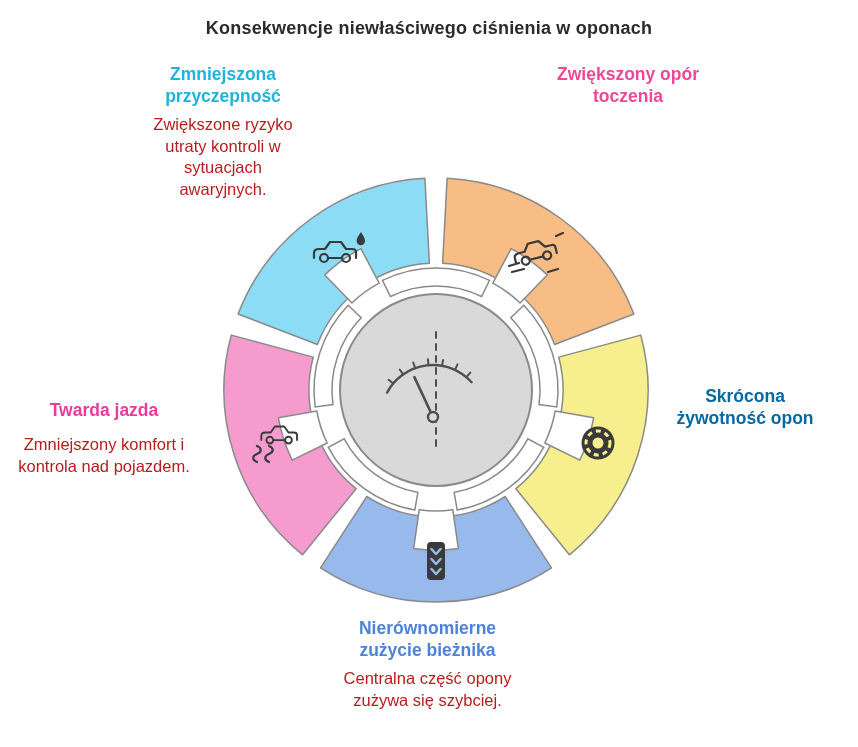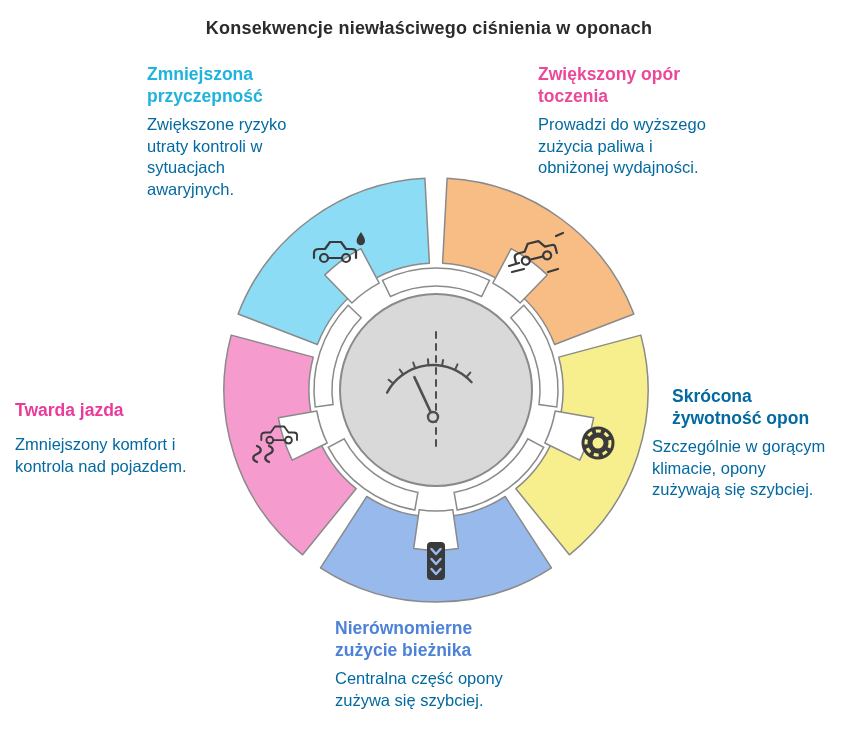--- a/index.html
+++ b/index.html
@@ -1,23 +1,23 @@
 <!DOCTYPE html>
 <html><head>
 <meta charset="utf-8">
 <style>
   html,body { margin:0; padding:0; background:#ffffff; }
   body { width:858px; height:747px; position:relative; font-family:"Liberation Sans", sans-serif; overflow:hidden; }
   .canvas { position:absolute; inset:0; }
   svg.diagram { position:absolute; top:0; left:0; }
   .title { position:absolute; top:18px; left:0; width:858px; text-align:center;
            font-size:18px; font-weight:bold; color:#2b2b2b; letter-spacing:0.2px; }
-  .label { position:absolute; z-index:2; }
+  .label { position:absolute; text-align:center; z-index:2; }
   .label .h { font-size:17.5px; font-weight:bold; line-height:1.25; margin:0 0 6px 0; }
-  .label .b { font-size:16.5px; line-height:1.32; color:#0369a1; }
+  .label .b { font-size:16.5px; line-height:1.32; color:#b91c1c; }
   .lbl-traction  { left:147px; top:64px;  width:152px; }
   .lbl-rolling   { left:538px; top:64px;  width:180px; }
   .lbl-lifespan  { left:652px; top:386px; width:186px; }
   .lbl-lifespan .h { padding:0 20px; }
   .lbl-tread     { left:335px; top:618px; width:185px; }
   .lbl-harsh     { left:15px;  top:400px; width:178px; }
   .lbl-harsh .h  { margin-bottom:12px; }
 </style>
 </head>
 <body>
@@ -118,26 +118,24 @@
     </g>
   </svg>
 
   <div class="label lbl-traction">
     <div class="h" style="color: rgb(31, 179, 221);">Zmniejszona przyczepność</div>
     <div class="b">Zwiększone ryzyko utraty kontroli w sytuacjach awaryjnych.</div>
   </div>
 
   <div class="label lbl-rolling">
     <div class="h" style="color: #ec4899;">Zwiększony opór toczenia</div>
-    <div class="b">Prowadzi do wyższego zużycia paliwa i obniżonej wydajności.</div>
   </div>
 
   <div class="label lbl-lifespan">
     <div class="h" style="color: #0369a1;">Skrócona żywotność opon</div>
-    <div class="b">Szczególnie w gorącym klimacie, opony zużywają się szybciej.</div>
   </div>
 
   <div class="label lbl-tread">
     <div class="h" style="color: rgb(77, 130, 216);">Nierównomierne zużycie bieżnika</div>
     <div class="b">Centralna część opony zużywa się szybciej.</div>
   </div>
 
   <div class="label lbl-harsh">
     <div class="h" style="color: rgb(234, 58, 156);">Twarda jazda</div>
     <div class="b">Zmniejszony komfort i kontrola nad pojazdem.</div>

